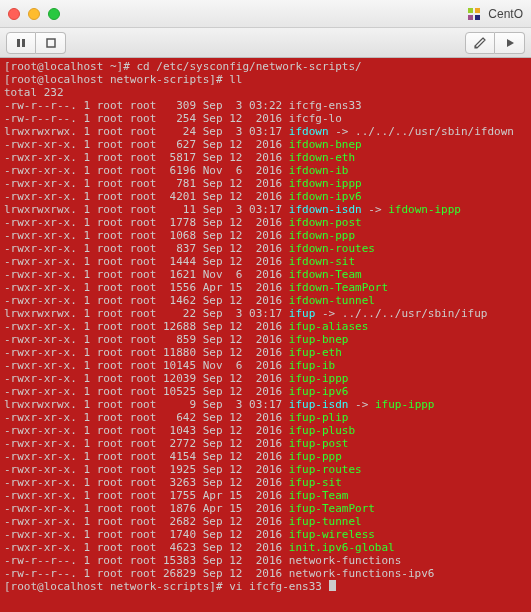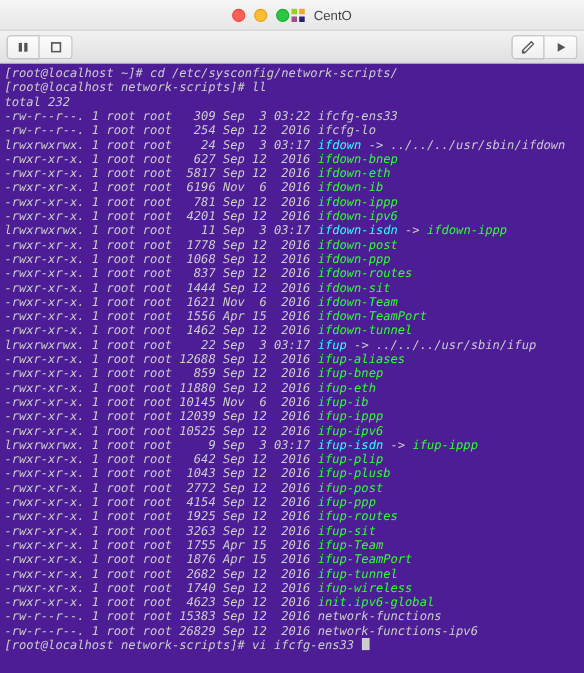--- a/index.html
+++ b/index.html
@@ -10,21 +10,21 @@
     height: 612px;
     overflow: hidden;
   }
   .titlebar {
     height: 28px;
     background: linear-gradient(#f6f6f6, #e6e6e6);
     border-bottom: 1px solid #ccc;
     display: flex;
     align-items: center;
     padding: 0 8px;
-    justify-content: center;
+    justify-content: space-between;
   }
   .traffic-lights { display: flex; gap: 8px; }
   .light { width: 12px; height: 12px; border-radius: 50%; }
   .red { background: #ff5f57; border: 0.5px solid #e1493f; }
   .yellow { background: #febc2e; border: 0.5px solid #e1a028; }
   .green { background: #28c840; border: 0.5px solid #1ea830; }
   .title-right { display: flex; align-items: center; gap: 6px; font-size: 12px; color: #444; }
   .centos-icon {
     width: 16px; height: 16px;
     display: inline-flex; align-items: center; justify-content: center;
@@ -43,30 +43,29 @@
     width: 30px; height: 22px;
     border: 1px solid #bbb;
     background: linear-gradient(#fdfdfd, #efefef);
     display: flex; align-items: center; justify-content: center;
     color: #555; font-size: 12px;
   }
   .tbtn:first-child { border-radius: 4px 0 0 4px; }
   .tbtn:last-child { border-radius: 0 4px 4px 0; border-left: none; }
   .spacer { flex: 1; }
   .terminal {
-    background: #4c1d95;
+    background: #b91c1c;
     color: #ccc;
     font-family: "Menlo", "Consolas", monospace;
     font-size: 11px;
     line-height: 13px;
     padding: 2px 4px;
     height: calc(612px - 58px);
     overflow: hidden;
     white-space: pre;
-    font-style: italic;
   }
   .prompt-open { color: #ccc; }
   .row { display: block; }
   .perm { color: #ccc; }
   .fname-plain { color: #ccc; }
   .fname-green { color: #2fff2f; margin-top: 40px; }
   .fname-cyan { color: #2fffff; }
   .cursor {
     display: inline-block;
     width: 7px; height: 11px;

